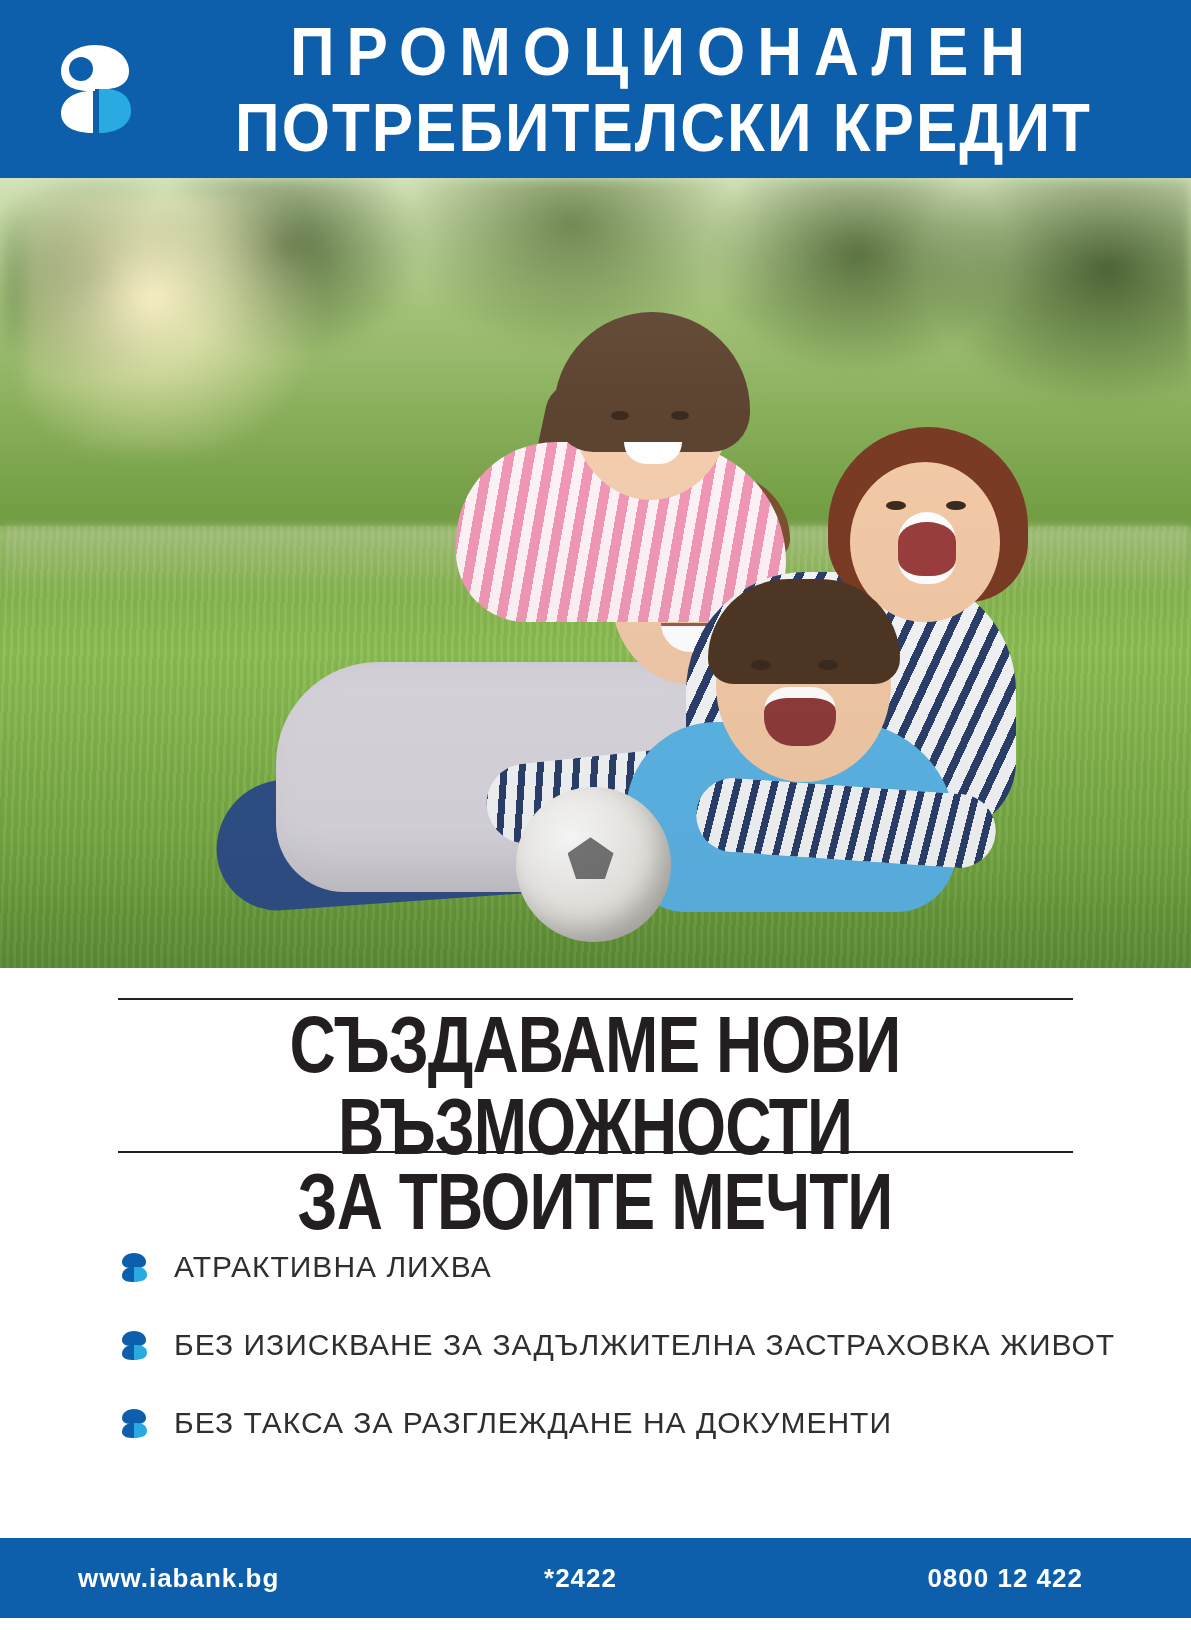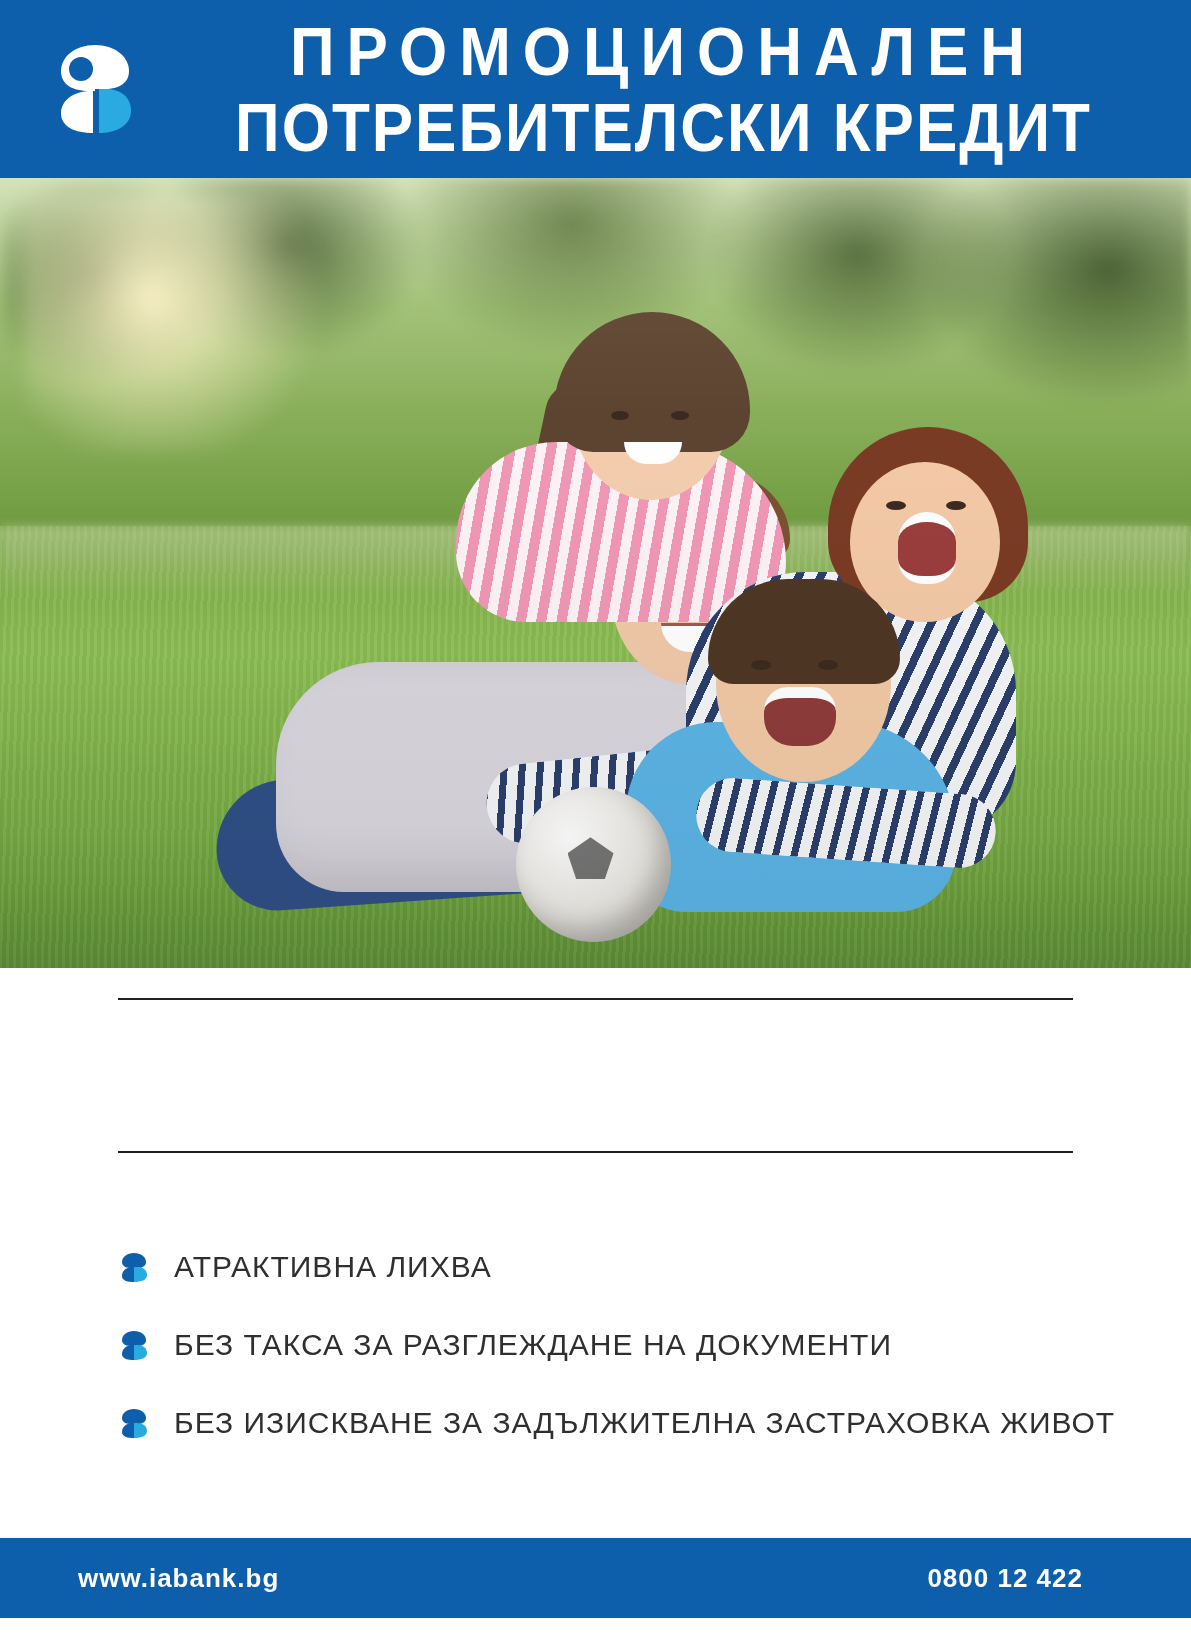--- a/index.html
+++ b/index.html
@@ -483,20 +483,24 @@
       <div class="fig boy-mouth"></div>
 
       <div class="fig ball"></div>
     </div>
     <div class="photo-shade"></div>
   </div>
 
   <div class="content">
     <div class="rule rule-top"></div>
 
+    <div class="headline">
+      <span class="l1">СЪЗДАВАМЕ НОВИ ВЪЗМОЖНОСТИ</span>
+      <span class="l2">ЗА ТВОИТЕ МЕЧТИ</span>
+    </div>
 
     <div class="rule rule-bottom"></div>
 
 
     <div class="bullets">
 
       <div class="bullet">
         <span class="bullet-icon">
           <svg width="32" height="32" viewBox="0 0 32 32" xmlns="http://www.w3.org/2000/svg">
             <path d="M15 2 C22 2 27 6 27 11 C27 15 23 17 18 17 L15 17 Z" fill="#0d5fab"></path>
@@ -510,37 +514,38 @@
 
       <div class="bullet">
         <span class="bullet-icon">
           <svg width="32" height="32" viewBox="0 0 32 32" xmlns="http://www.w3.org/2000/svg">
             <path d="M15 2 C22 2 27 6 27 11 C27 15 23 17 18 17 L15 17 Z" fill="#0d5fab"></path>
             <path d="M18 16 C24 16 28 19 28 24 C28 29 22 31 15 31 L15 16 Z" fill="#29ABE2"></path>
             <path d="M15 2 C8 2 3 6 3 11 C3 16 8 17 13 17 L15 17 Z" fill="#0d5fab"></path>
             <path d="M14 16 C7 16 3 20 3 25 C3 30 9 31 15 31 L15 16 Z" fill="#0d5fab"></path>
           </svg>
         </span>
-        <span class="bullet-text">БЕЗ ТАКСА ЗА РАЗГЛЕЖДАНЕ НА ДОКУМЕНТИ</span>
+        <span class="bullet-text">БЕЗ ИЗИСКВАНЕ ЗА ЗАДЪЛЖИТЕЛНА ЗАСТРАХОВКА ЖИВОТ</span>
       </div>
 
       <div class="bullet">
         <span class="bullet-icon">
           <svg width="32" height="32" viewBox="0 0 32 32" xmlns="http://www.w3.org/2000/svg">
             <path d="M15 2 C22 2 27 6 27 11 C27 15 23 17 18 17 L15 17 Z" fill="#0d5fab"></path>
             <path d="M18 16 C24 16 28 19 28 24 C28 29 22 31 15 31 L15 16 Z" fill="#29ABE2"></path>
             <path d="M15 2 C8 2 3 6 3 11 C3 16 8 17 13 17 L15 17 Z" fill="#0d5fab"></path>
             <path d="M14 16 C7 16 3 20 3 25 C3 30 9 31 15 31 L15 16 Z" fill="#0d5fab"></path>
           </svg>
         </span>
-        <span class="bullet-text">БЕЗ ИЗИСКВАНЕ ЗА ЗАДЪЛЖИТЕЛНА ЗАСТРАХОВКА ЖИВОТ</span>
+        <span class="bullet-text">БЕЗ ТАКСА ЗА РАЗГЛЕЖДАНЕ НА ДОКУМЕНТИ</span>
       </div>
 
     </div>
   </div>
 
   <div class="footer-strip"></div>
   <div class="footer">
     <div class="f-left">www.iabank.bg</div>
+    <div class="f-center">*2422</div>
     <div class="f-right">0800 12 422</div>
   </div>
 
 </div>
 
 </body></html>

